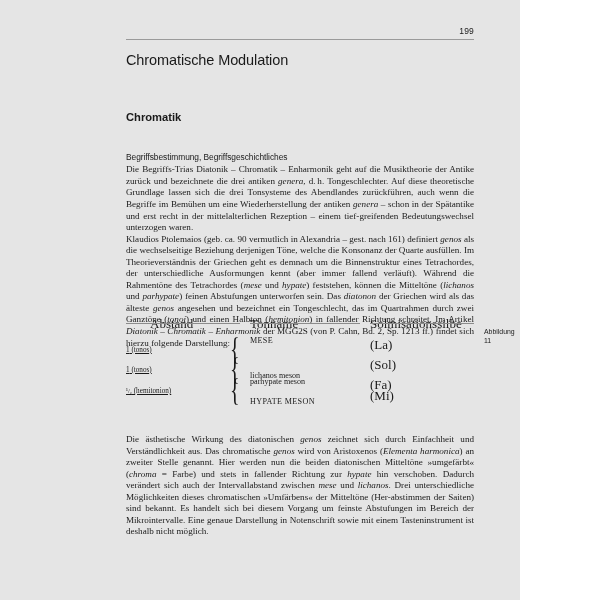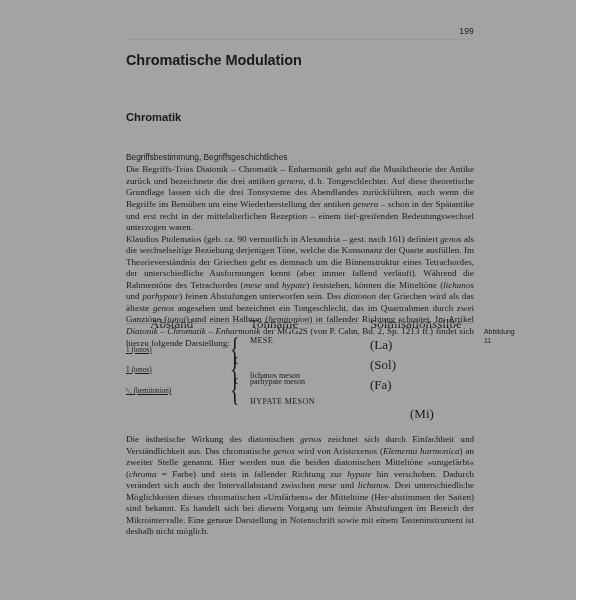--- a/index.html
+++ b/index.html
@@ -12,23 +12,23 @@
     height: 600px;
     overflow: hidden;
     font-family: "Liberation Serif", serif;
     color: #1a1a1a;
     position: relative;
   }
 
   .page {
     position: absolute;
     left: 0; top: 0;
-    width: 576px;
+    width: 520px;
     height: 600px;
-    background: #a3a3a3;
+    background: #e5e5e5;
   }
 
   
   .runhead {
     position: absolute;
     left: 126px;
     top: 26px;
     width: 348px;
     height: 18px;
   }
@@ -54,21 +54,21 @@
   .col {
     position: absolute;
     left: 126px;
     top: 52px;
     width: 348px;
   }
 
   h1.chapter-title {
     font-family: "Liberation Sans", sans-serif;
     font-size: 14.5px;
-    font-weight: bold;
+    font-weight: normal;
     letter-spacing: -0.1px;
     margin: 0;
     padding: 0;
     line-height: 1.2;
   }
 
   h2.section-title {
     font-family: "Liberation Sans", sans-serif;
     font-size: 11.2px;
     font-weight: bold;
@@ -238,21 +238,21 @@
       <div class="tone caps" style="top:24px;">MESE</div>
       <div class="syll" style="top:25px;">(La)</div>
 
       <div class="tone" style="top:59px;">lichanos meson</div>
       <div class="syll" style="top:45px;">(Sol)</div>
 
       <div class="tone" style="top:65px;">parhypate meson</div>
       <div class="syll" style="top:65px;">(Fa)</div>
 
       <div class="tone caps" style="top:85px;">HYPATE MESON</div>
-      <div class="syll" style="top:94px;margin-left:40px;">(Mi)</div>
+      <div class="syll" style="top:76px;">(Mi)</div>
 
       <div class="interval" style="left:0px; width:96px; top:34px;"><span>1</span> (tonos)</div>
       <div class="interval" style="left:0px; width:96px; top:54px;"><span>1</span> (tonos)</div>
       <div class="interval" style="left:0px; width:96px; top:75px;"><span class="frac">¹/₂</span> (hemitonion)</div>
 
       <div class="brace" style="top:25px; font-size:24px; transform:scale(0.85,1.35);">{</div>
       <div class="brace" style="top:45px; font-size:24px; transform:scale(0.85,1.35);">{</div>
       <div class="brace" style="top:66px; font-size:24px; transform:scale(0.85,1.35);">{</div>
 
     </div>

